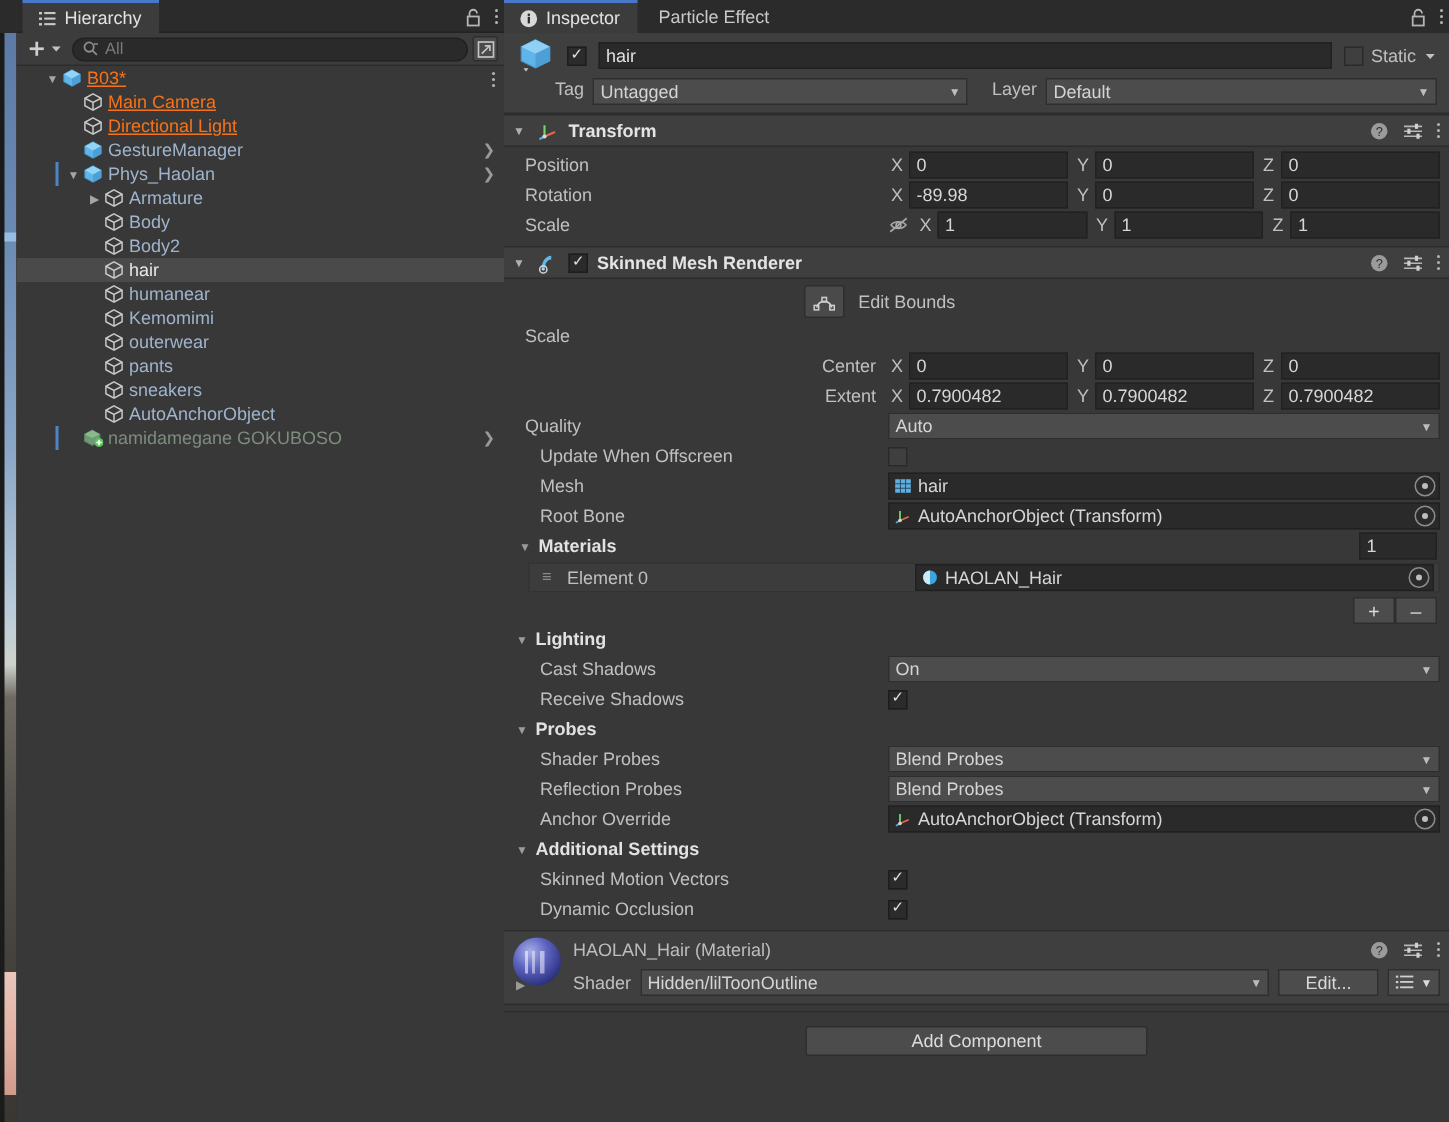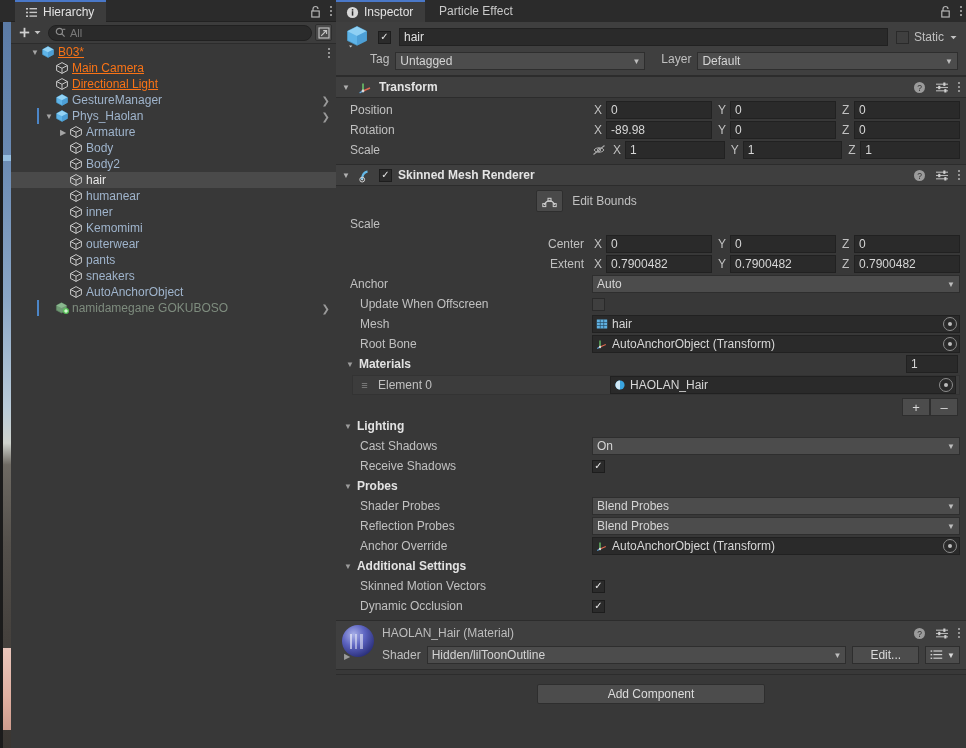--- a/index.html
+++ b/index.html
@@ -402,32 +402,20 @@
         <div class="hrow">
           <span style="flex: 0 0 46px;"></span>
           <span class="foldout"></span>
           <span class="gicon">
             <svg width="14" height="14" viewBox="0 0 14 14">
               <path d="M7 1.6 L12.4 4.5 V9.5 L7 12.4 L1.6 9.5 V4.5 Z" fill="none" stroke="#c9c9c9" stroke-width="1"></path>
               <path d="M1.6 4.5 L7 7.3 L12.4 4.5" fill="none" stroke="#c9c9c9" stroke-width="1"></path>
               <path d="M7 7.3 V12.4" fill="none" stroke="#c9c9c9" stroke-width="1"></path>
             </svg>
           </span>
-          <span class="hlabel">inner</span>
-        </div>
-        <div class="hrow">
-          <span style="flex: 0 0 46px;"></span>
-          <span class="foldout"></span>
-          <span class="gicon">
-            <svg width="14" height="14" viewBox="0 0 14 14">
-              <path d="M7 1.6 L12.4 4.5 V9.5 L7 12.4 L1.6 9.5 V4.5 Z" fill="none" stroke="#c9c9c9" stroke-width="1"></path>
-              <path d="M1.6 4.5 L7 7.3 L12.4 4.5" fill="none" stroke="#c9c9c9" stroke-width="1"></path>
-              <path d="M7 7.3 V12.4" fill="none" stroke="#c9c9c9" stroke-width="1"></path>
-            </svg>
-          </span>
           <span class="hlabel">Kemomimi</span>
         </div>
         <div class="hrow">
           <span style="flex: 0 0 46px;"></span>
           <span class="foldout"></span>
           <span class="gicon">
             <svg width="14" height="14" viewBox="0 0 14 14">
               <path d="M7 1.6 L12.4 4.5 V9.5 L7 12.4 L1.6 9.5 V4.5 Z" fill="none" stroke="#c9c9c9" stroke-width="1"></path>
               <path d="M1.6 4.5 L7 7.3 L12.4 4.5" fill="none" stroke="#c9c9c9" stroke-width="1"></path>
               <path d="M7 7.3 V12.4" fill="none" stroke="#c9c9c9" stroke-width="1"></path>
@@ -744,21 +732,21 @@
                 <span>0.7900482</span>
               </div>
             <span class="axis">Z</span>
             <div class="nfield">
                 <span>0.7900482</span>
               </div>
           </div>
         </div>
 
         <div class="row">
-          <span class="rlabel">Anchor</span>
+          <span class="rlabel">Quality</span>
           <div class="dd" style="flex:1;">
             <span>Auto</span>
             <span class="arrow">▼</span>
           </div>
         </div>
 
         <div class="row">
           <span class="rlabel indent">Update When Offscreen</span>
           <div class="chk empty"></div>
         </div>

